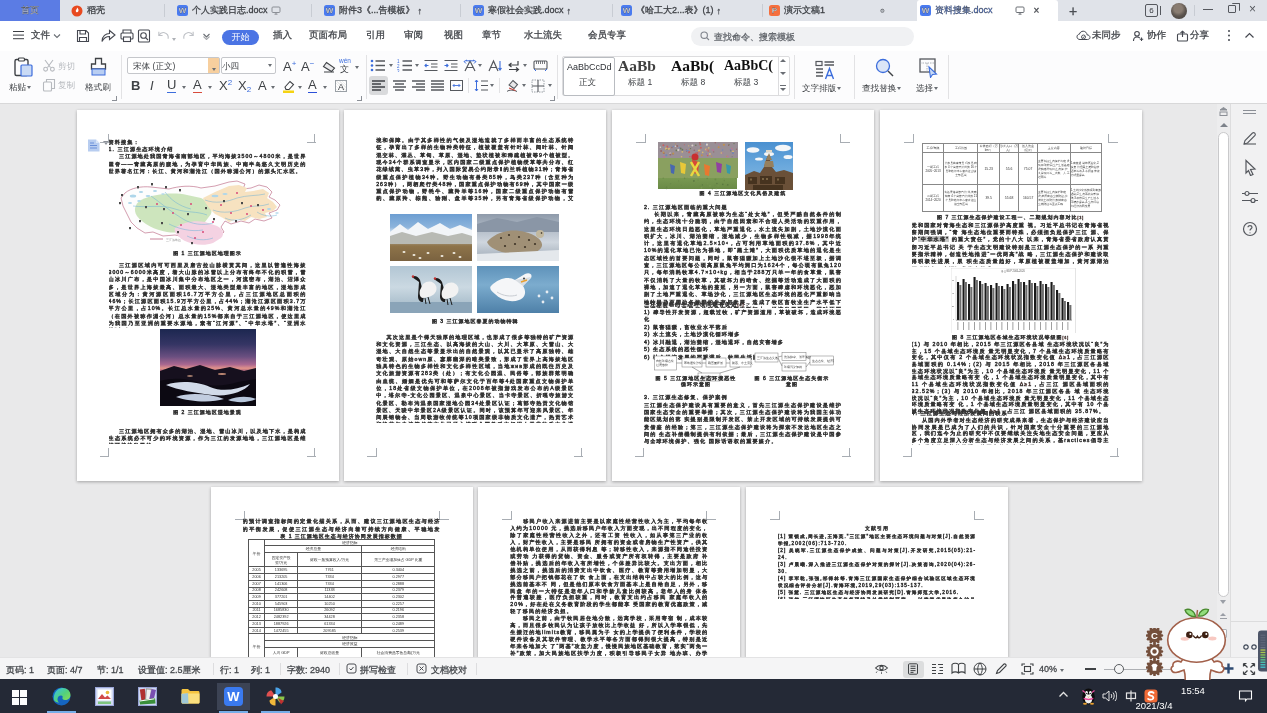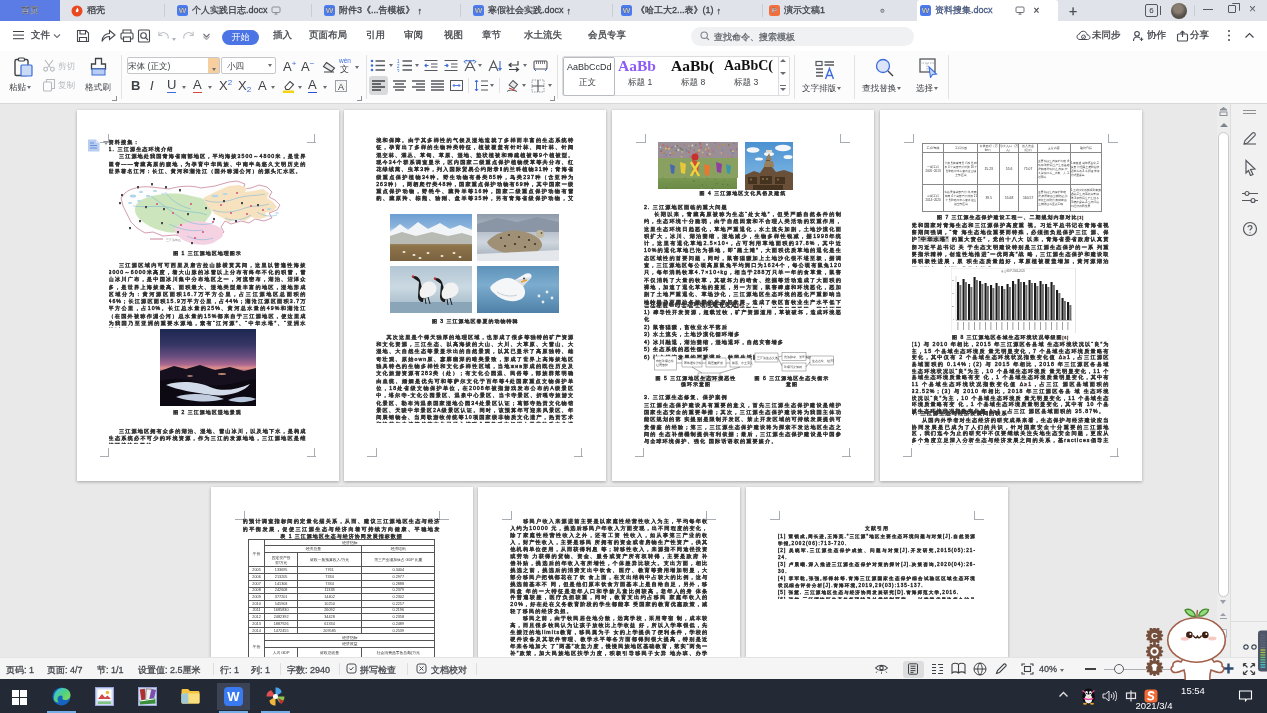--- a/index.html
+++ b/index.html
@@ -174,22 +174,22 @@
   <div class="rlabel gray" style="left:58px;top:29px">复制</div>
 
   <svg class="abs" style="left:90px;top:6px" width="17" height="21" viewBox="0 0 17 21">
       <path d="M5.5 1.5 H11.5 V7 H15.5 V12 H1.5 V7 H5.5 Z" fill="none" stroke="#3f4246" stroke-width="1.3"></path>
       <rect x="2" y="12" width="13" height="6" fill="#b9cef2" stroke="#3c6ddc" stroke-width="1"></rect>
     </svg>
   <div class="rlabel" style="left:85px;top:31px">格式刷</div>
   <div class="abs" style="left:112px;top:45px;width:5px;height:5px;border-right:1px solid #8b8f96;border-bottom:1px solid #8b8f96"></div>
   <div class="rdiv" style="left:121px"></div>
 
-  <div class="rbox" style="left:127px;top:6px;width:93px;height:17px;line-height:16px"><span style="">宋体 (正文)</span><span style="position:absolute;right:0;top:0;width:11px;height:15px;background:#f7cf9e;text-align:center"><span class="caret" style="margin-top:6px"></span></span></div>
-  <div class="rbox" style="left:221px;top:6px;width:55px;height:17px;line-height:16px"><span style="margin-left:5px">小四</span><span style="position:absolute;right:3px;top:6px" class="caret"></span></div>
+  <div class="rbox" style="left:127px;top:6px;width:93px;height:17px;line-height:16px"><span style="margin-left:5px">宋体 (正文)</span><span style="position:absolute;right:0;top:0;width:11px;height:15px;background:#f7cf9e;text-align:center"><span class="caret" style="margin-top:6px"></span></span></div>
+  <div class="rbox" style="left:221px;top:6px;width:55px;height:17px;line-height:16px"><span style="">小四</span><span style="position:absolute;right:3px;top:6px" class="caret"></span></div>
 
   <div class="abs" style="left:283px;top:8px;font-size:13px;color:#3f4246">A<span style="font-size:8px;color:#3c6ddc;position:relative;top:-5px">+</span></div>
   <div class="abs" style="left:301px;top:8px;font-size:13px;color:#3f4246">A<span style="font-size:8px;color:#3c6ddc;position:relative;top:-5px">−</span></div>
   <svg class="abs" style="left:322px;top:10px" width="14" height="12" viewBox="0 0 14 12">
       <path d="M4.5 1.5 L12.5 7 L9.5 10.5 L1.5 5.5 Z" fill="#e8e8ea" stroke="#3f4246" stroke-width="1.1"></path>
       <path d="M2 11 H12" stroke="#3f4246" stroke-width="1"></path>
     </svg>
   <div class="abs" style="left:339px;top:6px;font-size:6.5px;color:#3c6ddc">wén</div>
   <div class="abs" style="left:340px;top:12px;font-size:9px;color:#3f4246">文</div>
   <span class="caret abs" style="left:355px;top:15px"></span>
@@ -293,21 +293,21 @@
       <path d="M7 1 V13 M1 7 H13" stroke="#55585e" stroke-width="1.1"></path>
     </svg>
   <span class="caret abs" style="left:548px;top:33px"></span>
   <div class="abs" style="left:550px;top:45px;width:5px;height:5px;border-right:1px solid #8b8f96;border-bottom:1px solid #8b8f96"></div>
   <div class="rdiv" style="left:557px"></div>
 
   <div class="abs" style="left:562px;top:5px;width:228px;height:40px;background:#fff;border:1px solid #dcdcde;border-radius:2px"></div>
   <div class="abs" style="left:562.5px;top:5.5px;width:52px;height:39px;background:#fff;border:1px solid #b9bcc1;border-radius:2px"></div>
   <div class="abs" style="left:567px;top:11px;font-size:9px;color:#2f3237">AaBbCcDd</div>
   <div class="abs" style="left:579px;top:26px;font-size:8.6px;color:#3f4246">正文</div>
-  <div class="abs" style="left:618px;top:6px;font-size:15.5px;color:#8b5cf6;font-weight:bold;font-family:'Liberation Serif',serif">AaBb</div>
+  <div class="abs" style="left:618px;top:6px;font-size:15.5px;color:#404040;font-weight:bold;font-family:'Liberation Serif',serif">AaBb</div>
   <div class="abs" style="left:628px;top:26px;font-size:8.6px;color:#3f4246">标题 1</div>
   <div class="abs" style="left:671px;top:6px;font-size:15.5px;color:#111;font-weight:bold;font-family:'Liberation Serif',serif">AaBb(</div>
   <div class="abs" style="left:681px;top:26px;font-size:8.6px;color:#3f4246">标题 8</div>
   <div class="abs" style="left:724px;top:7px;font-size:14px;color:#111;font-weight:bold;font-family:'Liberation Serif',serif">AaBbC(</div>
   <div class="abs" style="left:734px;top:26px;font-size:8.6px;color:#3f4246">标题 3</div>
   <div class="abs" style="left:777.5px;top:5px;width:12px;height:40px;border-left:1px solid #dcdcde"></div>
   <div class="abs" style="left:780px;top:8px;width:0;height:0;border-left:3px solid transparent;border-right:3px solid transparent;border-bottom:3.5px solid #6a6e74"></div>
   <div class="abs" style="left:780px;top:21px;width:0;height:0;border-left:3px solid transparent;border-right:3px solid transparent;border-top:3.5px solid #6a6e74"></div>
   <div class="abs" style="left:780px;top:34px;width:6px;height:1.2px;background:#6a6e74"></div>
   <div class="abs" style="left:780px;top:36.5px;width:0;height:0;border-left:3px solid transparent;border-right:3px solid transparent;border-top:3.5px solid #6a6e74"></div>

